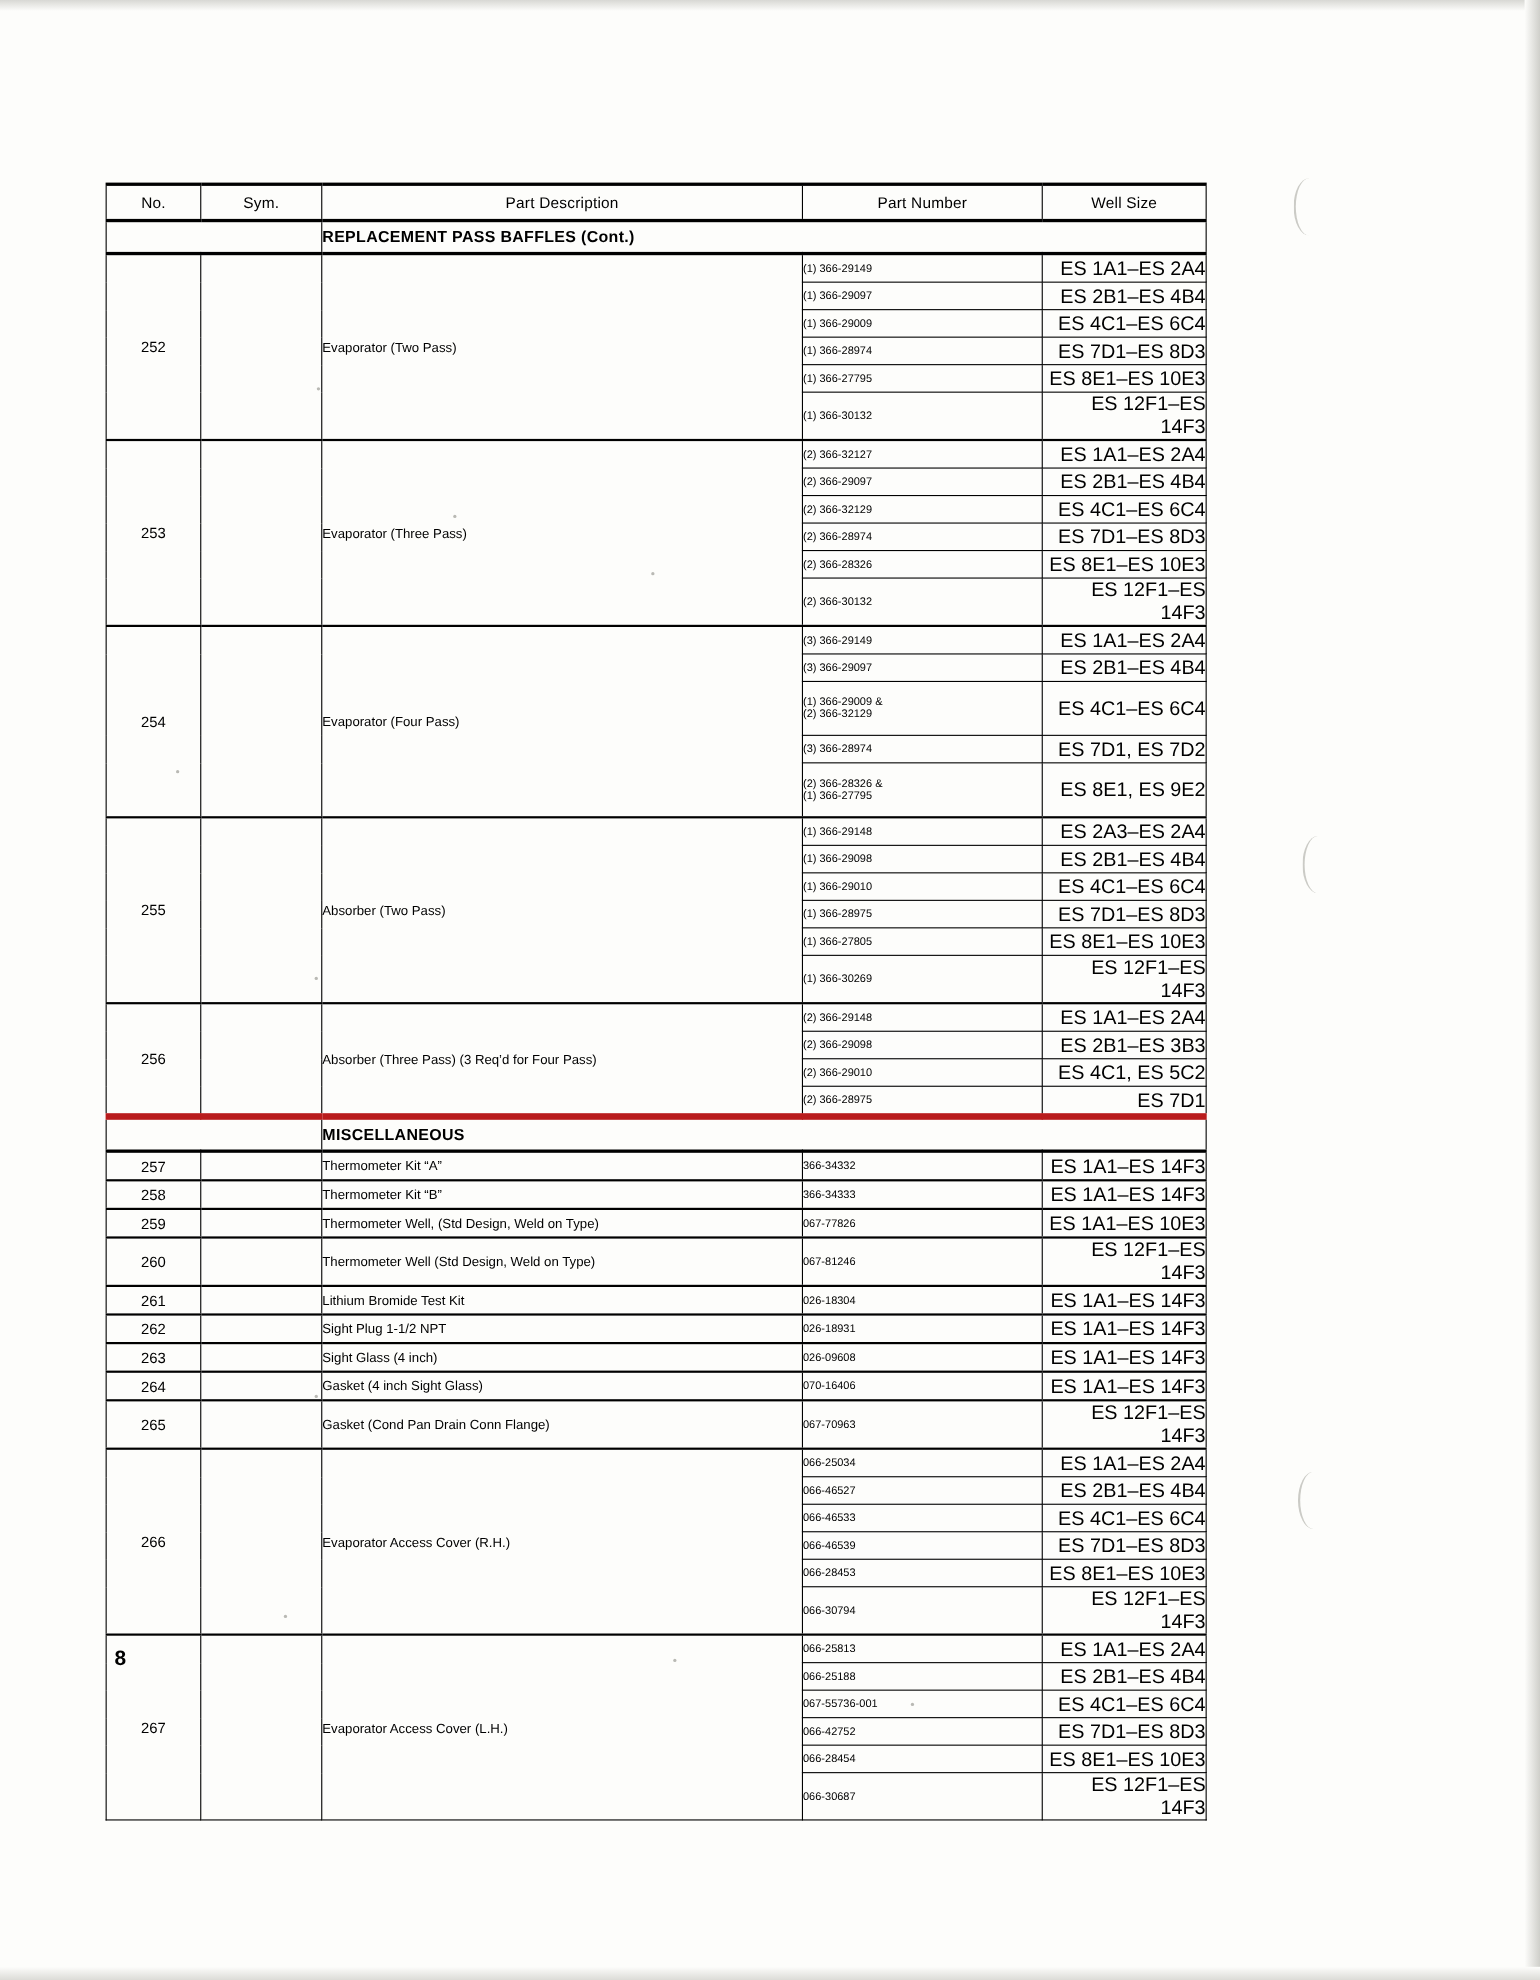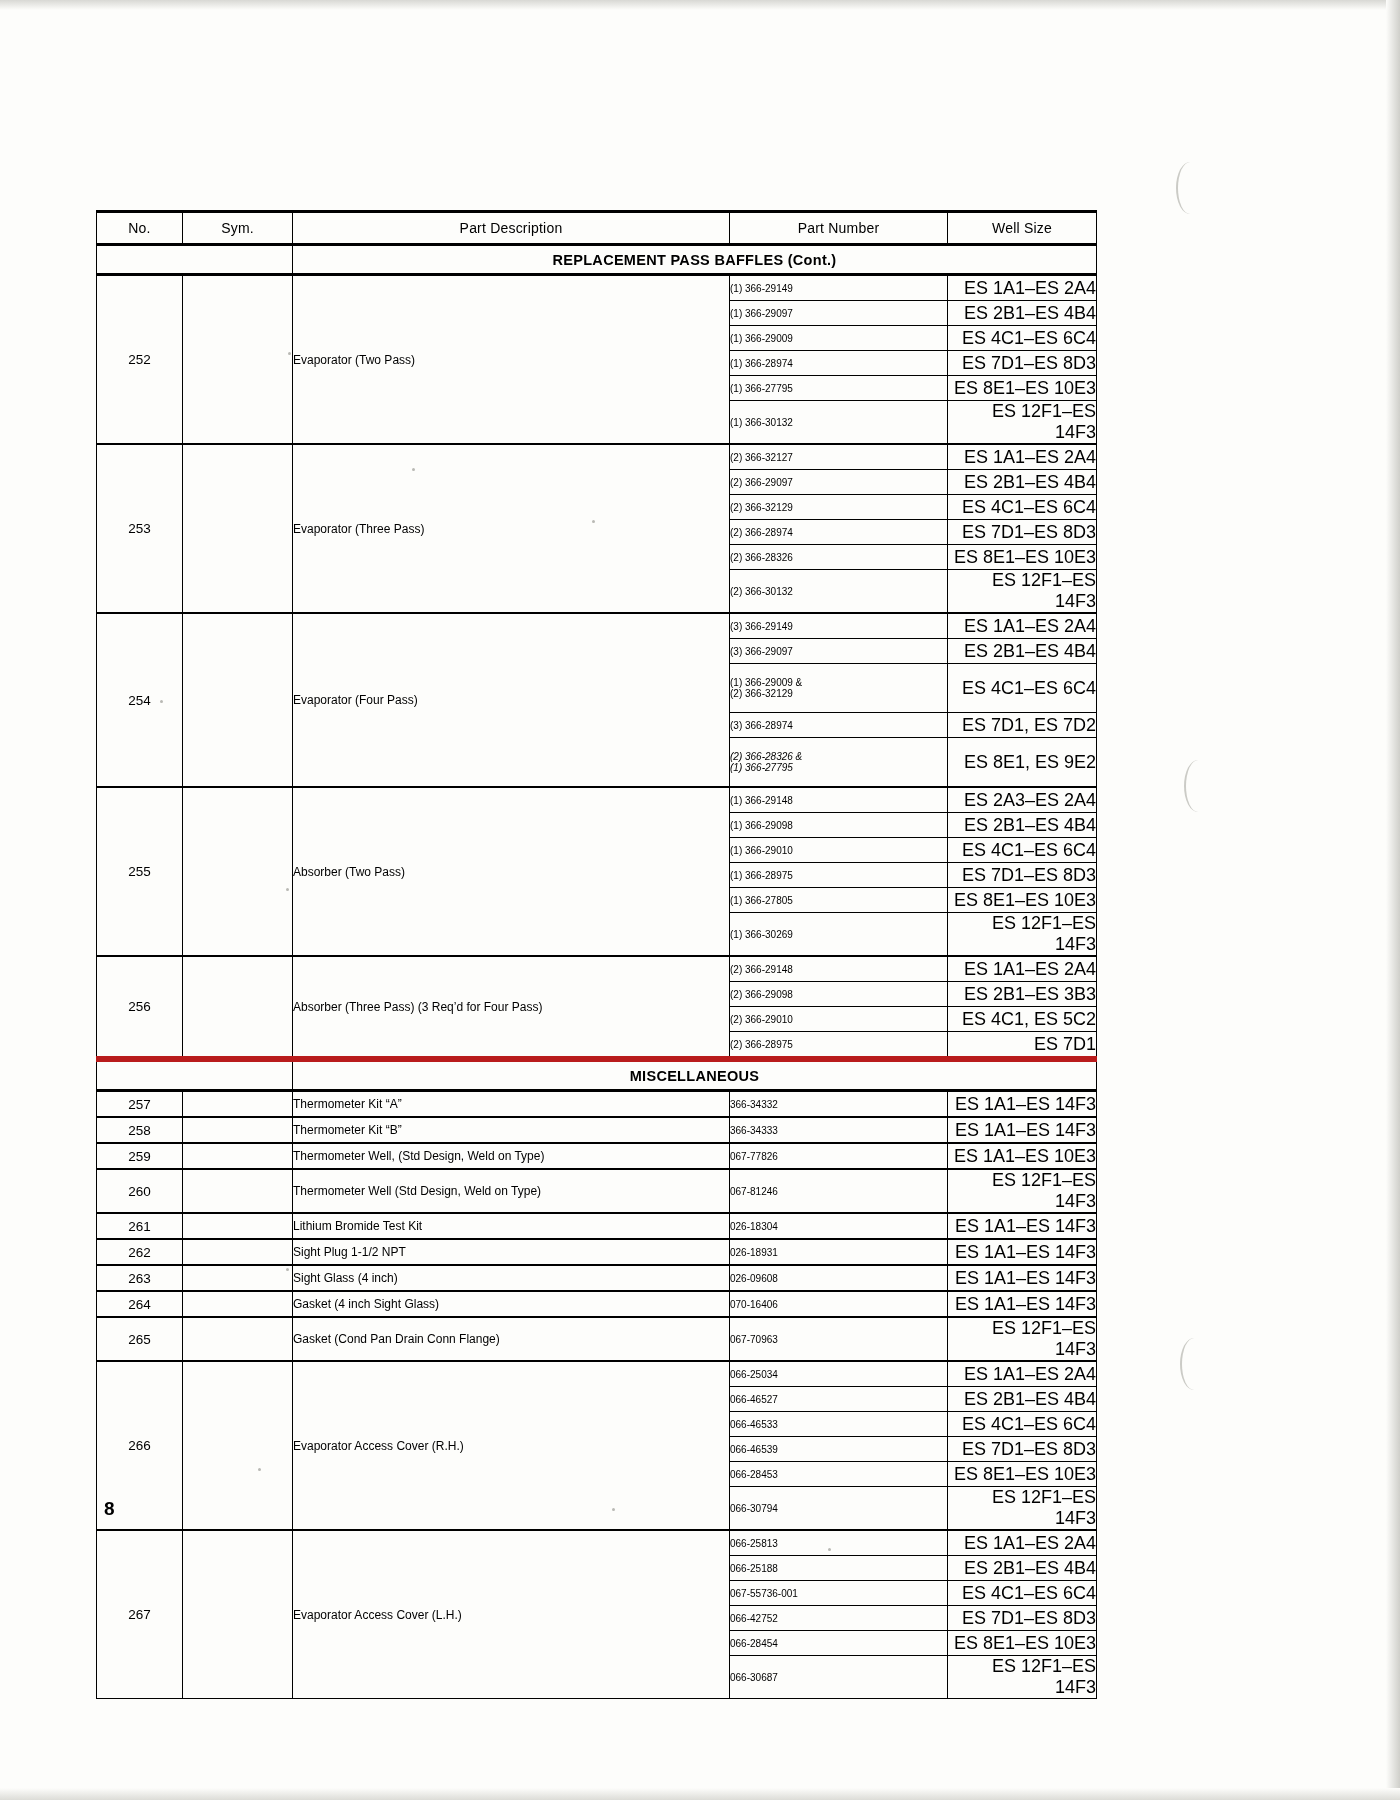--- a/index.html
+++ b/index.html
@@ -50,21 +50,20 @@
   #punch-hole-1 { top: 162px;  right: 196px; }
   #punch-hole-2 { top: 760px;  right: 188px; }
   #punch-hole-3 { top: 1338px; right: 192px; }
 
   
   #parts-table-wrap {
     position: absolute;
     left: 96px;
     top: 166px;
     width: 1000px;
-    margin-top: 44px;
   }
   table.parts {
     border-collapse: collapse;
     width: 100%;
     table-layout: fixed;
     font-size: 13.5px;
   }
   table.parts td, table.parts th {
     border: 1px solid #000;
     padding: 0;
@@ -85,21 +84,21 @@
     text-align: center;
     font-size: 14px;
     letter-spacing: 0.2px;
     border-top: 3px solid #000;
     border-bottom: 3px solid #000;
   }
 
   
   tr.section-row td {
     height: 27px;
-    text-align: center;
+    text-align: left;
     font-weight: bold;
     font-size: 14.5px;
     letter-spacing: 0.3px;
     border-bottom: 3px solid #000;
     border-top: none;
   }
   tr.section-row td.sec-blank {
     border-right: 1px solid #000;
   }
   tr.section-row td.sec-label {
@@ -288,21 +287,21 @@
               <div class="nowrap">(1) 366-29009  &amp;</div>
               <div class="nowrap">(2) 366-32129</div>
             </td>
             <td class="unit mid">ES 4C1–ES 6C4</td>
           </tr>
           <tr class="line">
             <td class="pn">(3) 366-28974</td>
             <td class="unit">ES 7D1, ES 7D2</td>
           </tr>
           <tr class="line">
-            <td class="pn" style="height: 48px; font-style: italic;">
+            <td class="pn" style="height: 48px;">
               <div class="nowrap">(2) 366-28326  &amp;</div>
               <div class="nowrap">(1) 366-27795</div>
             </td>
             <td class="unit mid">ES 8E1, ES 9E2</td>
           </tr>
           <tr class="line group-start">
             <td class="num" rowspan="6">255</td>
             <td class="sym" rowspan="6"></td>
             <td class="desc" rowspan="6">Absorber (Two Pass)</td>
             <td class="pn">(1) 366-29148</td>

